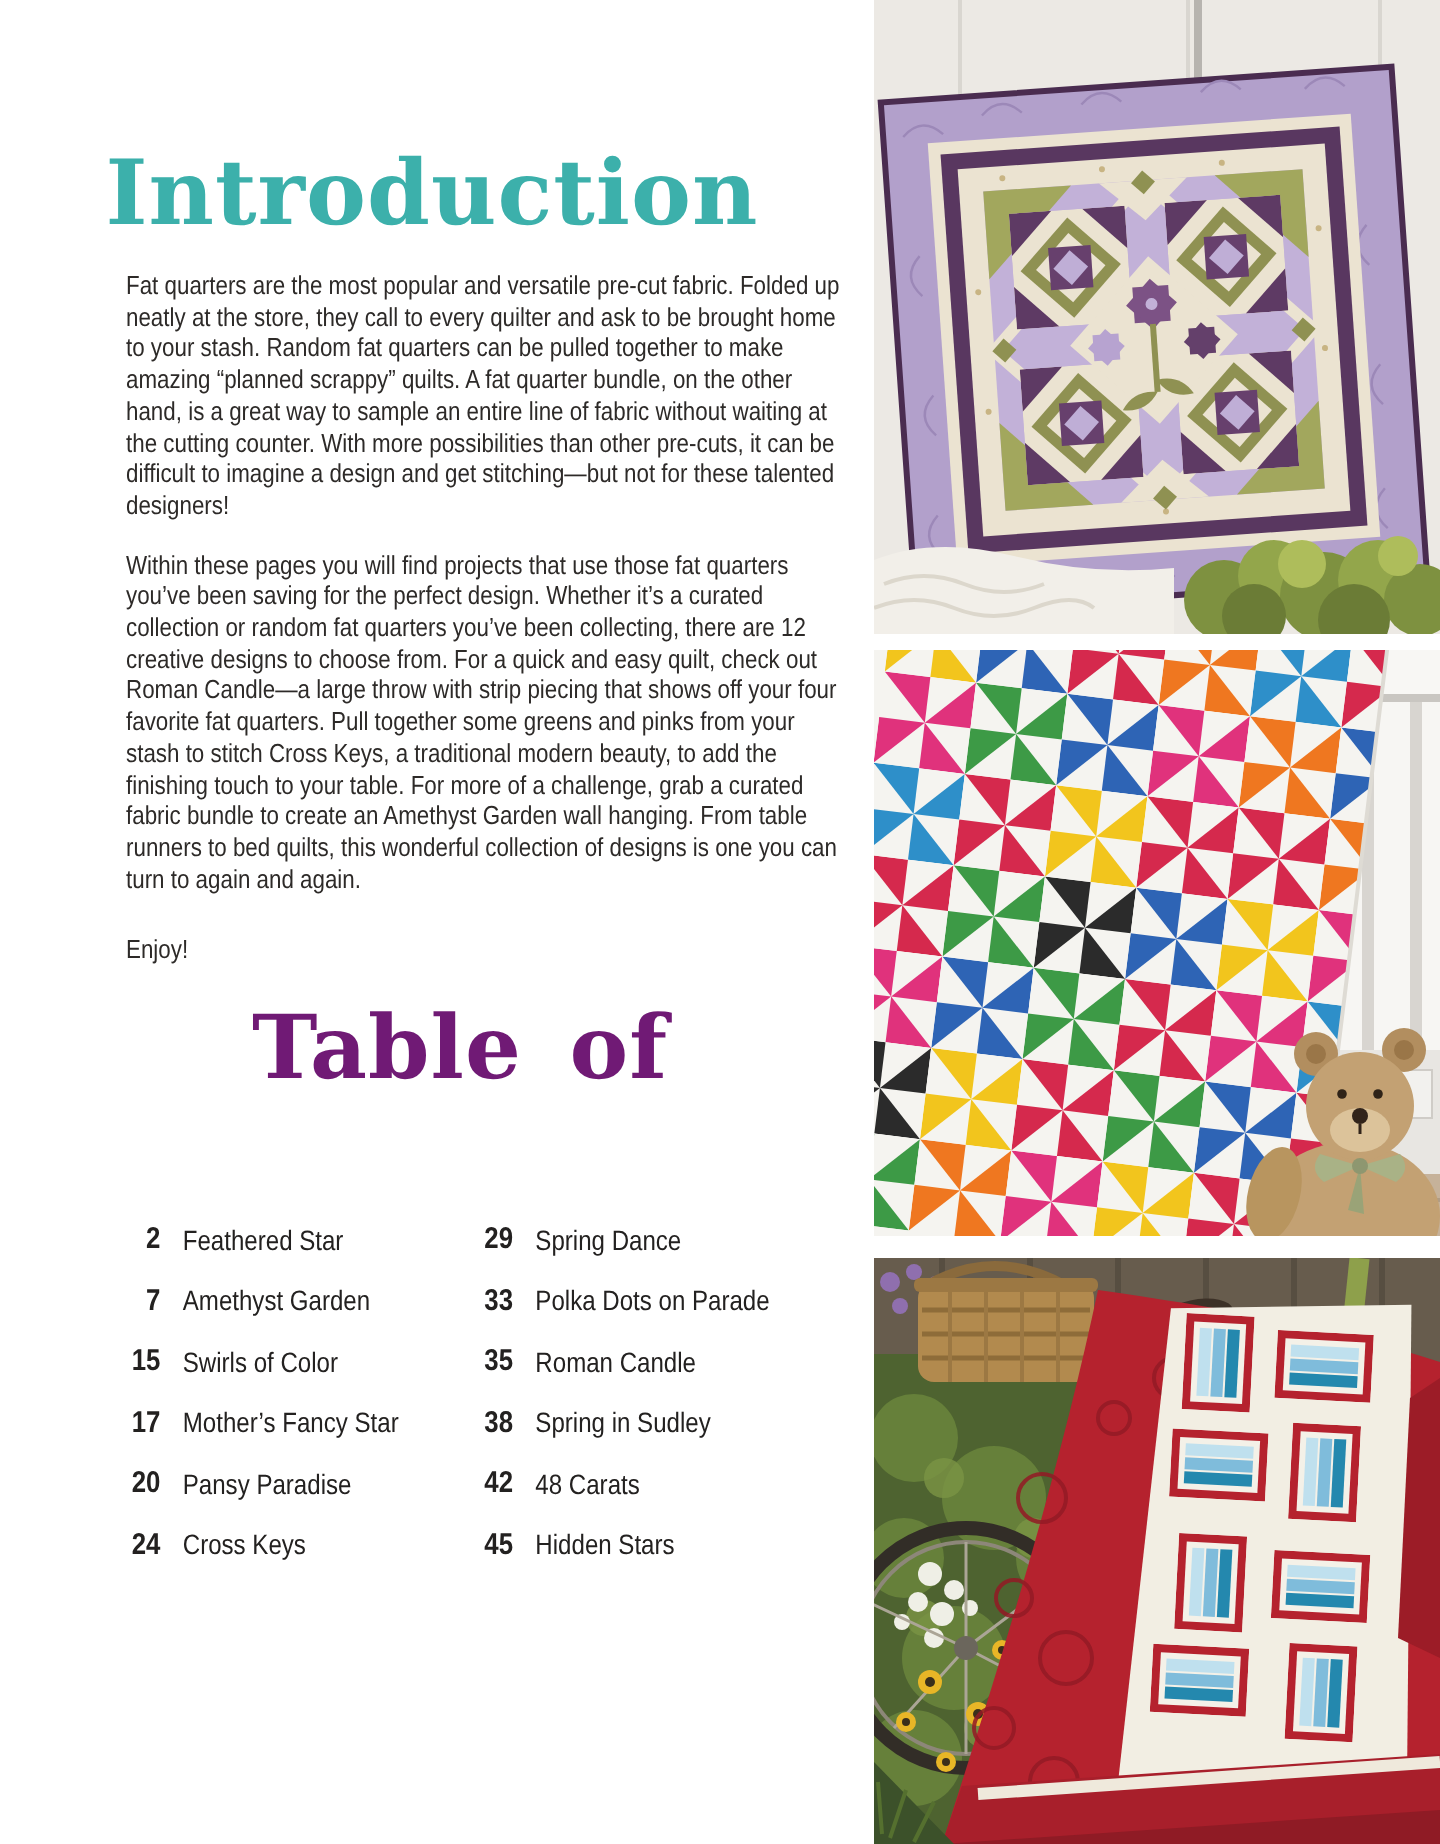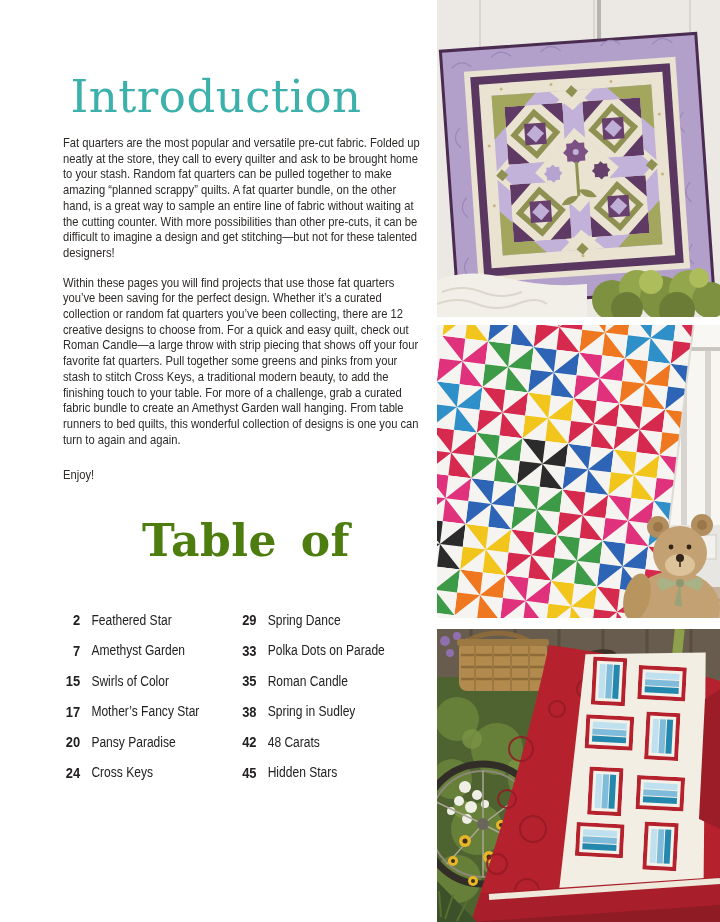--- a/index.html
+++ b/index.html
@@ -1,28 +1,28 @@
 <!DOCTYPE html>
 <html><head>
 <meta charset="utf-8">
 <style>
   html,body{margin:0;padding:0;}
   .page{position:relative;width:720px;height:922px;background:#ffffff;overflow:hidden;
         font-family:"Liberation Sans",sans-serif;color:#2d2a28;}
   .intro-title{position:absolute;left:26px;top:73px;width:380px;margin:0;text-align:center;
-        font-family:"DejaVu Serif",serif;font-weight:400;font-size:45px;line-height:1.05;
+        font-family:"DejaVu Serif",serif;font-weight:700;font-size:45px;line-height:1.05;
         color:#3CB0AB;letter-spacing:.5px;}
   .body-copy{position:absolute;left:63px;top:135px;width:416px;height:364px;overflow:hidden;
         transform:scaleX(.86);transform-origin:left top;
         font-size:13px;line-height:15.7px;letter-spacing:0;}
   .body-copy p{margin:0 0 14px 0;}
   .body-copy .closing{margin-top:20px;}
-  .toc-title{position:absolute;left:40px;top:501px;width:380px;margin:16px;text-align:center;
+  .toc-title{position:absolute;left:40px;top:501px;width:380px;margin:0;text-align:center;
         font-family:"DejaVu Serif",serif;font-weight:700;font-size:44px;line-height:47px;
-        color:#4d7c0f;word-spacing:8px;letter-spacing:.5px;}
+        color:#701a75;word-spacing:8px;letter-spacing:.5px;}
   .toc{position:absolute;left:63px;top:611px;width:420px;display:grid;
         grid-template-columns:205px 1fr;transform:scaleX(.86);transform-origin:left top;
         color:#232120;}
   .toc-row{display:flex;align-items:flex-start;height:30.6px;}
   .toc-num{width:20px;text-align:right;font-weight:700;font-size:15px;flex:none;}
   .toc-name{margin-left:13px;font-size:14px;padding-top:.5px;}
   .photo{position:absolute;left:437px;width:283px;overflow:hidden;background:#eceae5;}
   .photo svg{display:block;width:100%;height:100%;}
   .photo-1{top:0;height:317px;}
   .photo-2{top:325px;height:293px;}

